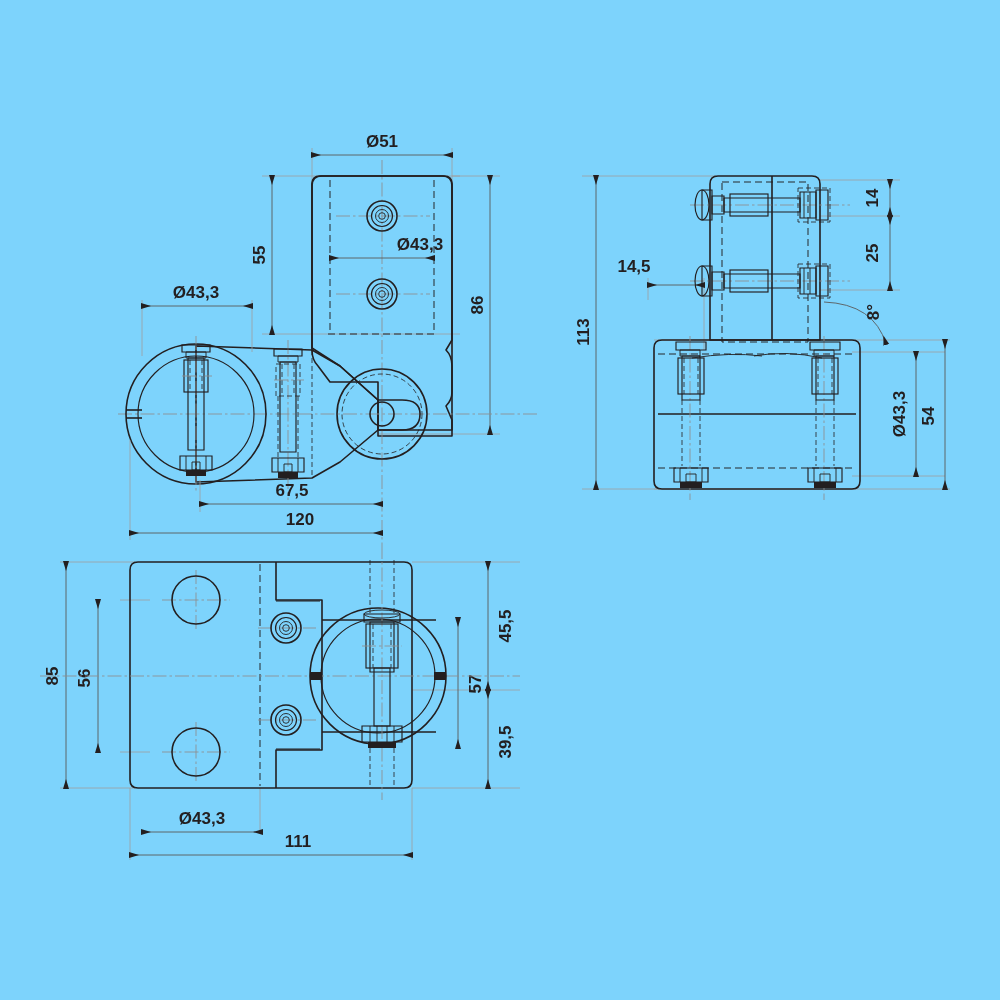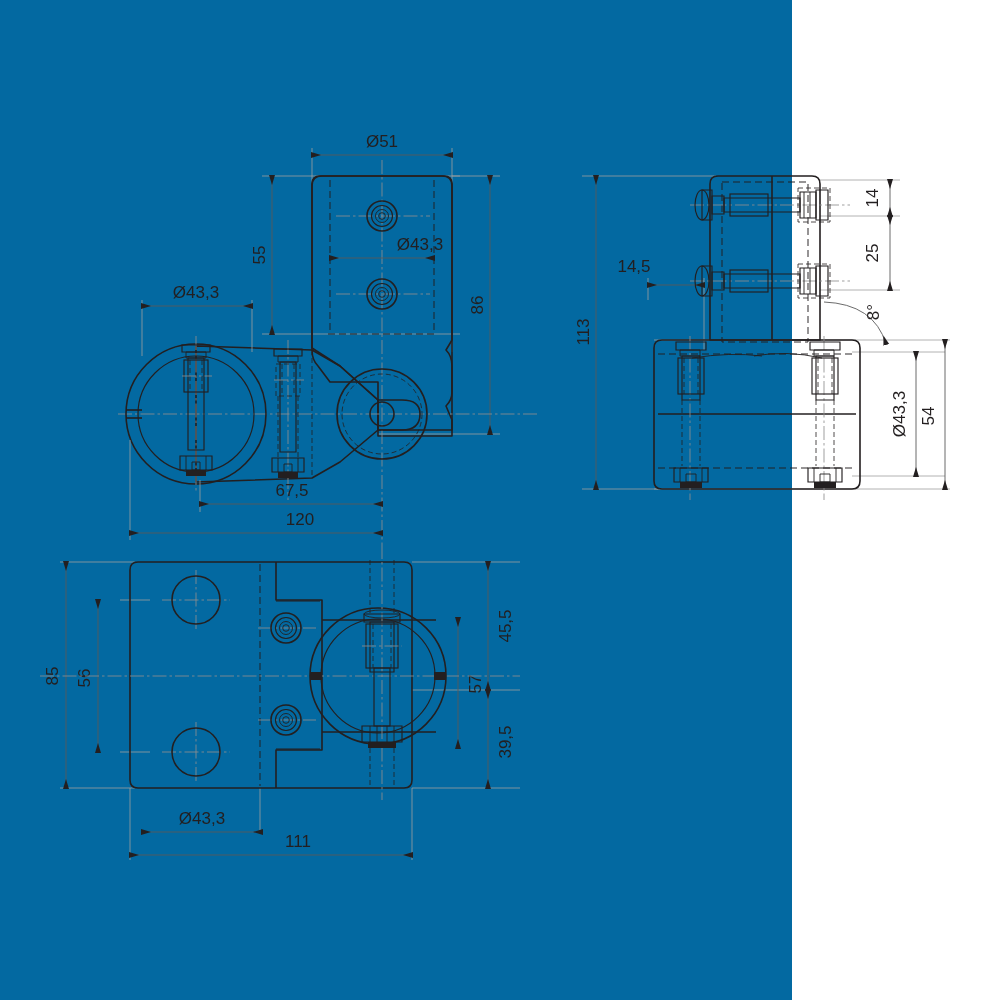--- a/index.html
+++ b/index.html
@@ -1,18 +1,18 @@
 <!DOCTYPE html>
 <html><head>
 <meta charset="utf-8">
 <style>
   html,body{margin:0;padding:0;background:#ffffff;}
   body{width:1000px;height:1000px;overflow:hidden;
        font-family:"Liberation Sans","DejaVu Sans",sans-serif;}
-  #sheet{position:relative;width:792px;height:1000px;background:#0369a1;}
+  #sheet{position:relative;width:1000px;height:1000px;background:#7dd3fc;font-weight:bold;}
   svg{display:block;}
   .dimtext{font-family:"Liberation Sans","DejaVu Sans",sans-serif;
            font-size:17px;fill:#231f20;}
 </style>
 </head>
 <body>
 
 <div id="sheet">
 <svg width="1000" height="1000" viewBox="0 0 1000 1000">
 

